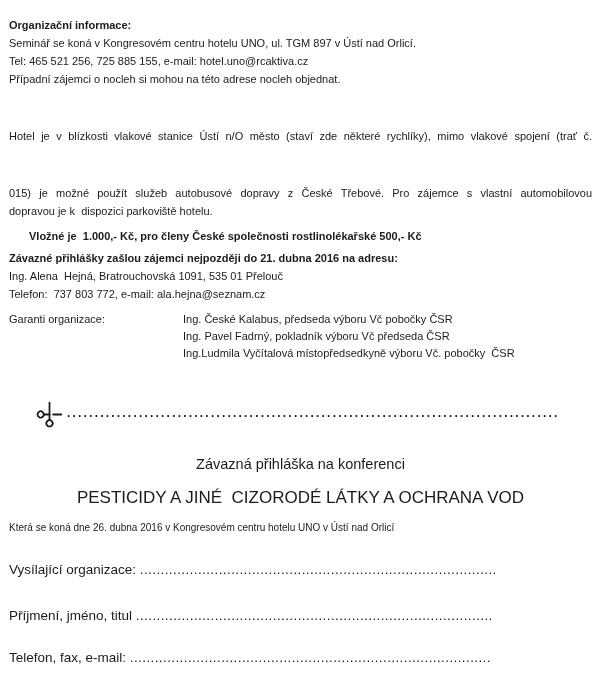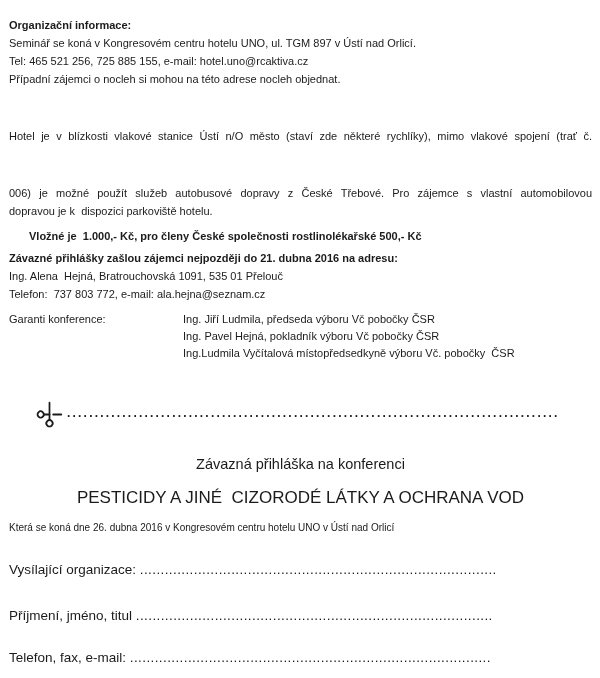--- a/index.html
+++ b/index.html
@@ -58,37 +58,37 @@
 <div class="page">
 
   <div class="top">
     <p class="line b">Organizační informace:</p>
     <p class="line">Seminář se koná v Kongresovém centru hotelu UNO, ul. TGM 897 v Ústí nad Orlicí.</p>
     <p class="line">Tel: 465 521 256, 725 885 155, e-mail: hotel.uno@rcaktiva.cz</p>
     <p class="line">Případní zájemci o nocleh si mohou na této adrese nocleh objednat.</p>
 
     <div class="para">
       <p class="line jline">Hotel je v blízkosti vlakové stanice Ústí n/O město (staví zde některé rychlíky), mimo vlakové spojení (trať č.</p>
-      <p class="line jline">006) je možné použít služeb autobusové dopravy z České Třebové. Pro zájemce s vlastní automobilovou</p>
+      <p class="line jline">015) je možné použít služeb autobusové dopravy z České Třebové. Pro zájemce s vlastní automobilovou</p>
       <p class="line">dopravou je k &nbsp;dispozici parkoviště hotelu.</p>
     </div>
 
     <p class="line b fee">Vložné je &nbsp;1.000,- Kč, pro členy České společnosti rostlinolékařské 500,- Kč</p>
 
     <div class="deadline">
       <p class="line b">Závazné přihlášky zašlou zájemci nejpozději do 21. dubna 2016 na adresu:</p>
       <p class="line">Ing. Alena &nbsp;Hejná, Bratrouchovská 1091, 535 01 Přelouč</p>
       <p class="line">Telefon: &nbsp;737 803 772, e-mail: ala.hejna@seznam.cz</p>
     </div>
 
     <div class="garanti">
-      <div class="garanti-label">Garanti konference:</div>
+      <div class="garanti-label">Garanti organizace:</div>
       <div class="garanti-col">
-        <p class="line">Ing. Jiří Ludmila, předseda výboru Vč pobočky ČSR</p>
-        <p class="line">Ing. Pavel Hejná, pokladník výboru Vč pobočky ČSR</p>
+        <p class="line">Ing. České Kalabus, předseda výboru Vč pobočky ČSR</p>
+        <p class="line">Ing. Pavel Fadrný, pokladník výboru Vč předseda ČSR</p>
         <p class="line">Ing.Ludmila Vyčítalová místopředsedkyně výboru Vč. pobočky &nbsp;ČSR</p>
       </div>
     </div>
   </div>
 
   <div class="cutrow">
     <svg class="scissors" viewBox="0 0 24 24" fill="none" stroke="#1b1b1b" stroke-width="1.7" stroke-linecap="round" stroke-linejoin="round">
       <circle cx="6" cy="6" r="3"></circle>
       <circle cx="6" cy="18" r="3"></circle>
       <line x1="20" y1="4" x2="8.12" y2="15.88"></line>

